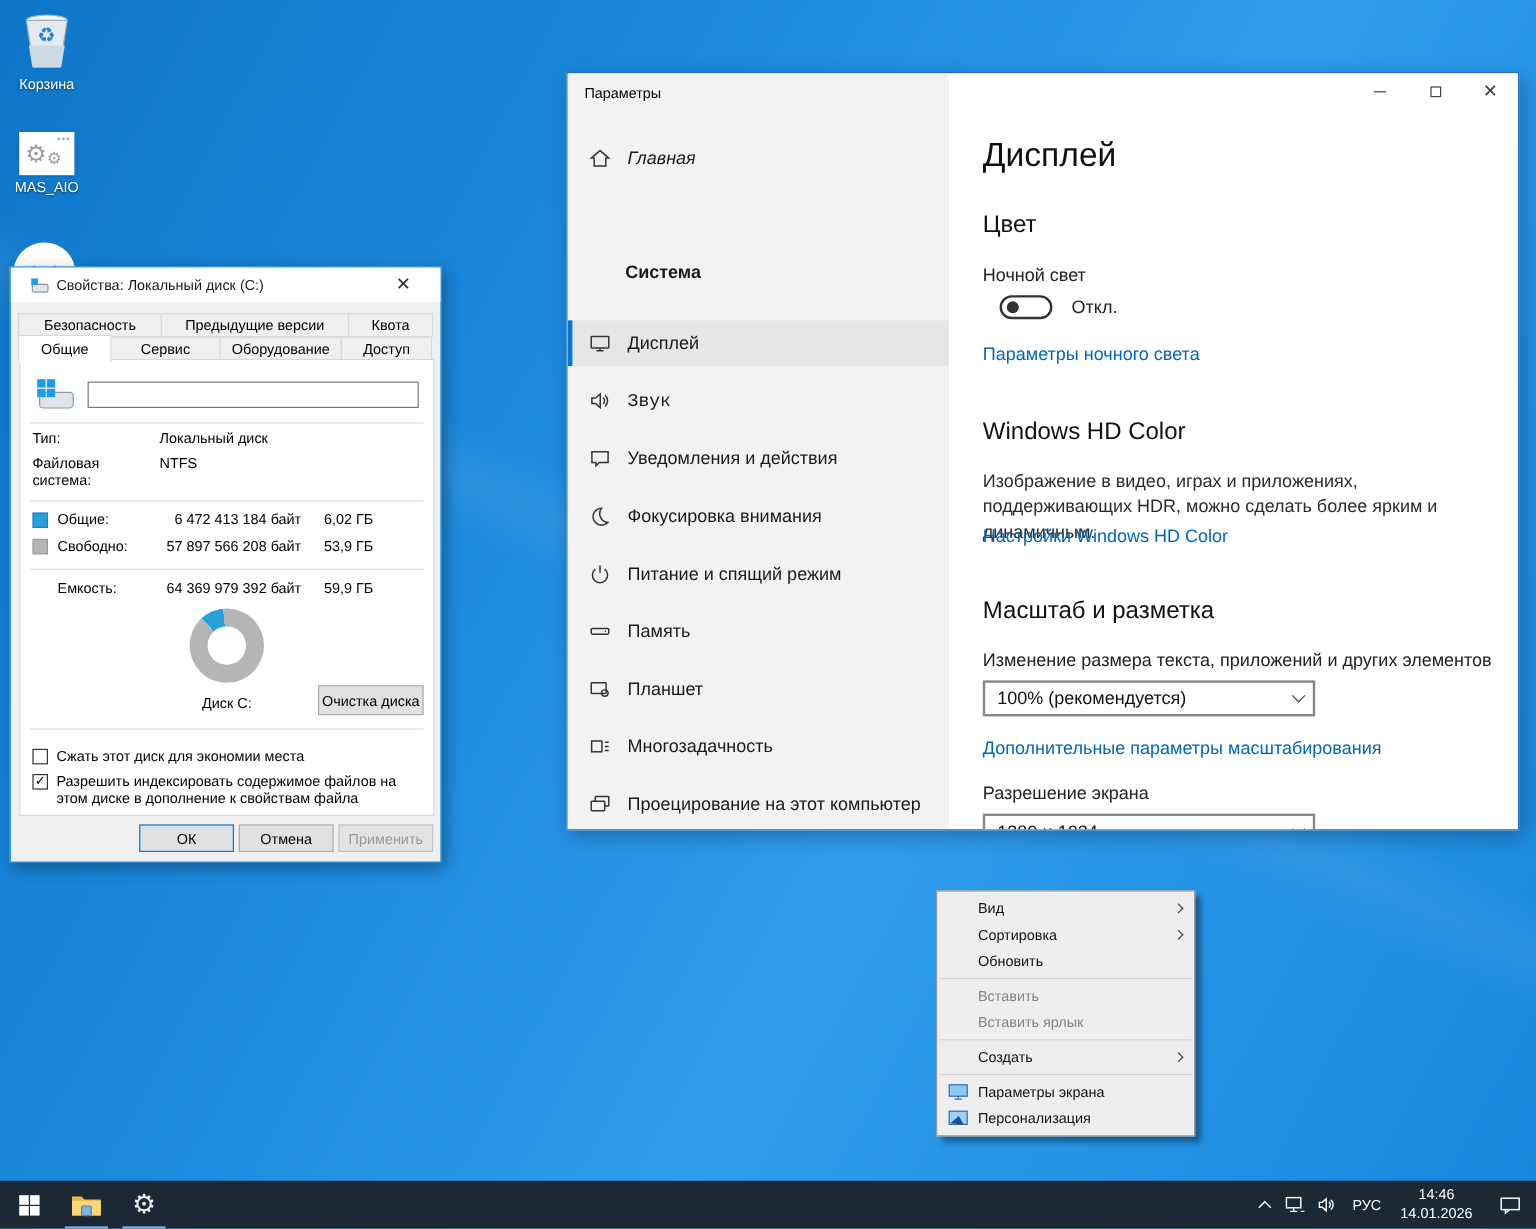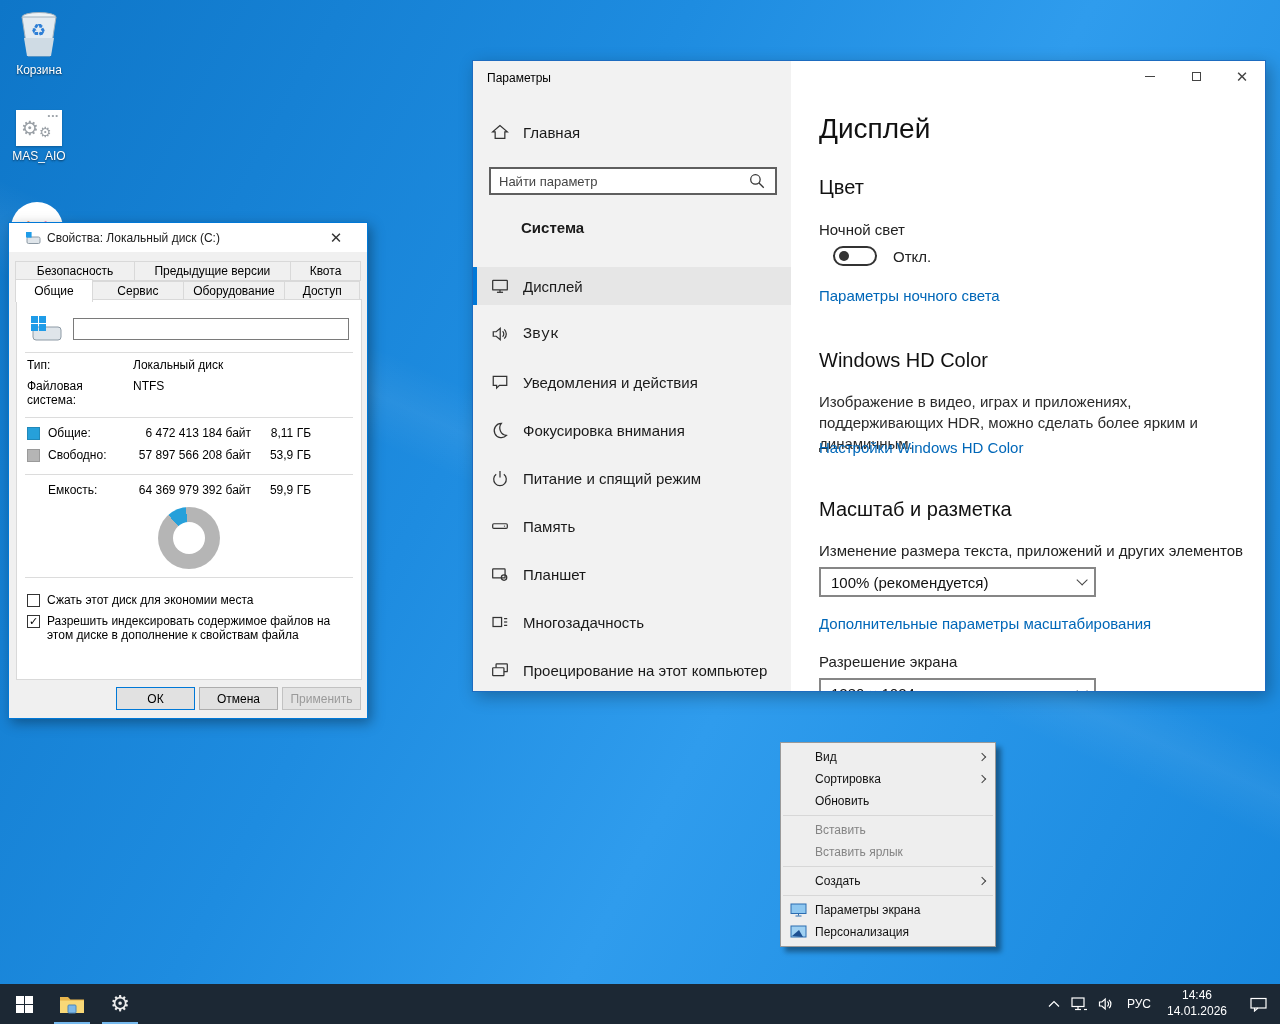--- a/index.html
+++ b/index.html
@@ -71,21 +71,21 @@
   .settings { position:absolute; left:472px; top:60px; width:794px; height:632px; background:#fff;
     border:1px solid #1d6cc0; box-shadow:4px 5px 16px rgba(0,0,0,.28); overflow:hidden; z-index:10; color:#1a1a1a; }
   .s-sidebar { position:absolute; left:0; top:0; bottom:0; width:318px; background:#f2f2f2; }
   .s-apptitle { position:absolute; left:14px; top:10px; font-size:12px; color:#000; }
   .s-winbtns { position:absolute; top:0; right:0; display:flex; z-index:5; }
   .s-winbtn { width:46px; height:30px; display:flex; align-items:center; justify-content:center; color:#444; }
   .glyph-min { width:10px; height:1px; background:#444; }
   .glyph-max { width:9px; height:9px; border:1px solid #444; }
   .glyph-x { font-size:15px; line-height:1; }
   .glyph-x::before { content:"✕"; font-weight:300; }
-  .s-home { position:absolute; left:18px; top:62px; display:flex; align-items:center; gap:14px; font-size:15px; }
+  .s-home { position:absolute; left:18px; top:62px; display:flex; align-items:center; gap:14px; font-size:15px;font-style:italic; }
   .s-search { position:absolute; left:16px; top:106px; width:288px; height:28px; background:#fff; border:2px solid #5f5f5f; display:flex; align-items:center; }
   .s-search input { flex:1; border:none; outline:none; padding:0 8px; font-size:13px; font-family:inherit; color:#333; background:transparent; }
   .s-search input::placeholder { color:#444; opacity:1; }
   .s-search .mag { margin-right:9px; }
   .s-sideheader { position:absolute; left:48px; top:158px; font-size:15px; font-weight:700; }
   .s-item { position:absolute; left:0; width:318px; height:38px; display:flex; align-items:center; gap:14px; padding-left:18px; font-size:15px; }
   .s-item.selected { background:#e6e6e6; }
   .s-item.selected::before { content:""; position:absolute; left:0; top:0; bottom:0; width:4px; background:#0078d7; }
   .sicon { flex:none; width:18px; height:18px; }
   .sicon svg { stroke:#333; fill:none; stroke-width:1.1; width:18px; height:18px; }
@@ -172,29 +172,20 @@
 
   <div class="s-home">
     <span class="sicon">
       <svg viewBox="0 0 16 16">
           <path d="M8 2.2 L1.5 7.8 h2.2 v5.8 h8.6 V7.8 h2.2 Z"></path>
         </svg>
     </span>
     <span>Главная</span>
   </div>
 
-  <div class="s-search">
-    <input type="text" placeholder="Найти параметр" style="">
-    <span class="mag sicon">
-      <svg viewBox="0 0 16 16">
-          <circle cx="6.6" cy="6.6" r="4.2"></circle>
-          <line x1="9.8" y1="9.8" x2="14" y2="14"></line>
-        </svg>
-    </span>
-  </div>
 
   <div class="s-sideheader">Система</div>
 
   <div class="s-item selected" style="top:206px;">
     <span class="sicon">
       <svg viewBox="0 0 16 16">
           <rect x="1.5" y="3" width="13" height="8.5" rx="0.5"></rect>
           <line x1="8" y1="11.5" x2="8" y2="13.6"></line>
           <line x1="5.3" y1="13.6" x2="10.7" y2="13.6"></line>
         </svg>
@@ -352,40 +343,44 @@
       <span class="lbl">Файловая система:</span>
       <span>NTFS</span>
     </div>
 
     <hr class="sep">
 
     <div class="urow" style="margin-top:4px;">
       <span class="swatch used"></span>
       <span class="ulabel">Общие:</span>
       <span class="ubytes">6 472 413 184 байт</span>
-      <span class="ugb">8,11 ГБ</span>
+      <span class="ugb">6,02 ГБ</span>
     </div>
     <div class="urow">
       <span class="swatch free"></span>
       <span class="ulabel">Свободно:</span>
       <span class="ubytes">57 897 566 208 байт</span>
       <span class="ugb">53,9 ГБ</span>
     </div>
 
     <hr class="sep">
 
     <div class="urow" style="margin-top:4px;">
       <span class="swatch none"></span>
       <span class="ulabel">Емкость:</span>
       <span class="ubytes">64 369 979 392 байт</span>
       <span class="ugb">59,9 ГБ</span>
     </div>
 
     <div class="donut"></div>
 
+    <div class="diskrow">
+      <span class="diskname">Диск C:</span>
+      <button class="win-btn cleanup">Очистка диска</button>
+    </div>
 
     <hr class="sep">
 
     <div class="chkrow first">
       <span class="chk"></span>
       <span>Сжать этот диск для экономии места</span>
     </div>
     <div class="chkrow">
       <span class="chk checked"></span>
       <span style="width:300px;">Разрешить индексировать содержимое файлов на этом диске в дополнение к свойствам файла</span>

